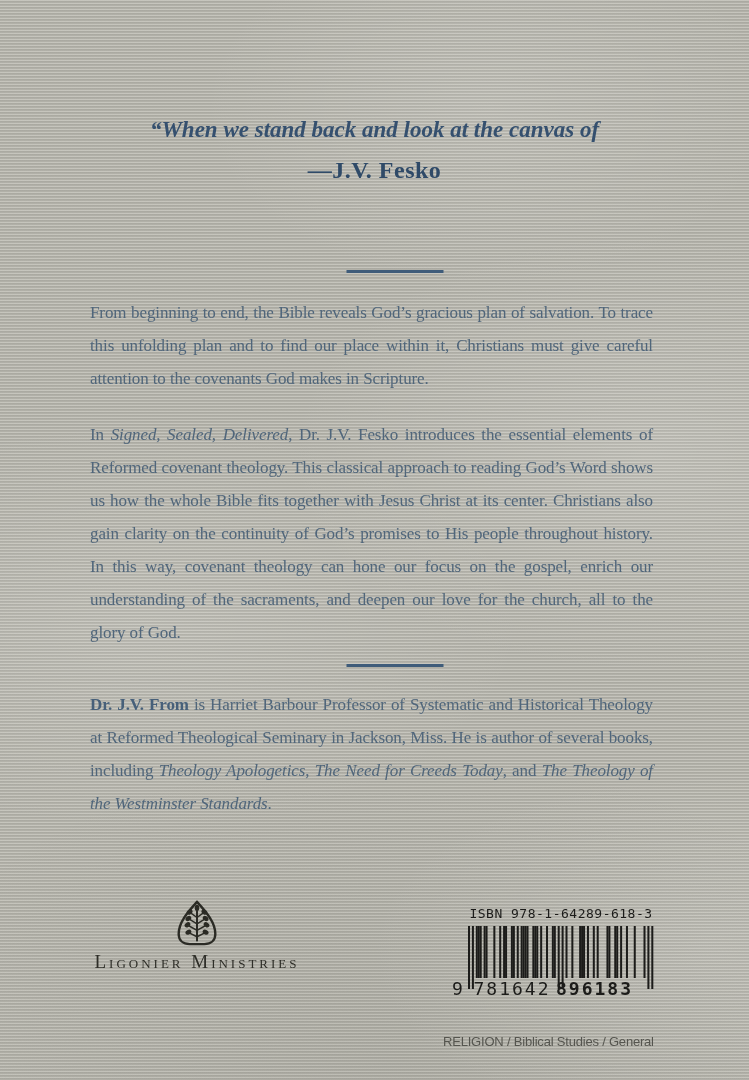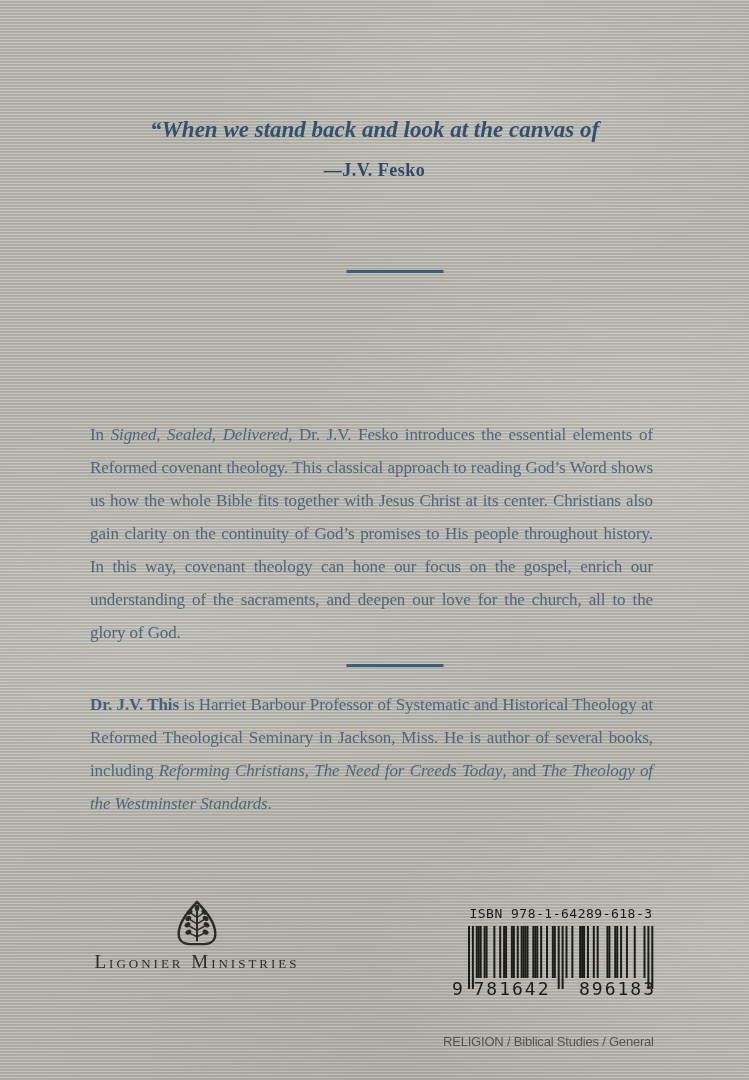--- a/index.html
+++ b/index.html
@@ -19,21 +19,21 @@
         rgba(138,137,128,0.14) 1.5px,
         rgba(180,179,170,0.20) 2.5px,
         rgba(224,223,215,0.28) 3px);
     font-family:"Liberation Serif", serif;
     padding-left:40px;
   }
   
   .quote { position:absolute; top:112px; left:60px; width:629px; text-align:center;
            color:#35506f; font-weight:bold; font-style:italic; font-size:23px; line-height:35px; }
   .quote-line { white-space:nowrap; }
-  .attribution { margin-top:6px; font-style:normal; font-size:18px; letter-spacing:0.5px; color:#2f4a68; }
+  .attribution { margin-top:6px; font-style:normal; font-size:24px; letter-spacing:0.5px; color:#2f4a68; }
   
   .divider { position:absolute; left:50%; transform:translateX(-50%);
              width:97px; height:3px; background:#3f5c7a; }
   .d1 { top:270px; }
   .d2 { top:664px; }
   
   .body { position:absolute; left:90px; width:563px; margin:0;
           text-align:justify; color:#50667b;
           font-size:17px; letter-spacing:-0.1px; line-height:33px; }
   .p1 { top:296px; }
@@ -49,44 +49,45 @@
   
   .barcode-block { position:absolute; left:452px; top:906px; width:212px; height:76px; }
   .isbn-label { position:absolute; left:16px; top:0; width:186px; text-align:center;
                 font-family:"DejaVu Sans Mono", monospace; font-size:13px;
                 letter-spacing:0.5px; color:#1c1c1a; white-space:nowrap; }
   .bars { position:absolute; left:16px; top:20px; }
   .bcd { position:absolute; top:72px; font-family:"DejaVu Sans Mono", monospace;
          font-size:18px; color:#1c1c1a; }
   .bcd-first { left:0; }
   .bcd-left  { left:16px; width:88px; text-align:center; letter-spacing:2px; }
-  .bcd-right { left:116px; width:88px; text-align:right; letter-spacing:2px; }
+  .bcd-right { left:104px; width:88px; text-align:left; letter-spacing:2px;font-weight:bold; }
   
   .category { position:absolute; left:443px; top:1014px;
               font-family:"Liberation Sans", sans-serif; font-size:13px;
               letter-spacing:-0.2px; color:#55554f; white-space:nowrap;margin-top:20px; }
 </style>
 </head>
 <body>
 
 <div class="cover">
 
   <div class="quote">
     <div class="quote-line">“When we stand back and look at the canvas of</div>
     <div class="attribution">—J.V. Fesko</div>
   </div>
 
   <div class="divider d1"></div>
 
+  <p class="body p1">From beginning to end, the Bible reveals God’s gracious plan of salvation. To trace this unfolding plan and to find our place within it, Christians must give careful attention to the covenants God makes in Scripture.</p>
 
   <p class="body p2"><span>In </span><i>Signed, Sealed, Delivered</i><span>, Dr. J.V. Fesko introduces the essential elements of Reformed covenant theology. This classical approach to reading God’s Word shows us how the whole Bible fits together with Jesus Christ at its center. Christians also gain clarity on the continuity of God’s promises to His people throughout history. In this way, covenant theology can hone our focus on the gospel, enrich our understanding of the sacraments, and deepen our love for the church, all to the glory of God.</span></p>
 
   <div class="divider d2"></div>
 
-  <p class="body bio"><b>Dr. J.V. This</b><span> is Harriet Barbour Professor of Systematic and Historical Theology at Reformed Theological Seminary in Jackson, Miss. He is author of several books, including </span><i>Reforming Christians</i><span>, </span><i>The Need for Creeds Today</i><span>, and </span><i>The Theology of the Westminster Standards</i><span>.</span></p>
+  <p class="body bio"><b>Dr. J.V. From</b><span> is Harriet Barbour Professor of Systematic and Historical Theology at Reformed Theological Seminary in Jackson, Miss. He is author of several books, including </span><i>Theology Apologetics</i><span>, </span><i>The Need for Creeds Today</i><span>, and </span><i>The Theology of the Westminster Standards</i><span>.</span></p>
 
   <div class="publisher">
     <svg class="logo" width="44" height="46" viewBox="0 0 48 50">
       <path d="M24 2 C13 14 4 25 4 37 C4 44 9 48 16 48 L32 48 C39 48 44 44 44 37 C44 25 35 14 24 2 Z" fill="none" stroke="#2b2b25" stroke-width="2.6"></path>
       <path d="M24 45 L24 11" stroke="#2b2b25" stroke-width="2.2" fill="none"></path>
       <g stroke="#2b2b25" stroke-width="1.6" fill="#2b2b25">
         <path d="M24 19 L17 14" fill="none"></path>
           <ellipse cx="16" cy="13" rx="2.6" ry="1.7" transform="rotate(-35 16 13)"></ellipse>
         <path d="M24 19 L31 14" fill="none"></path>
           <ellipse cx="32" cy="13" rx="2.6" ry="1.7" transform="rotate(35 32 13)"></ellipse>

